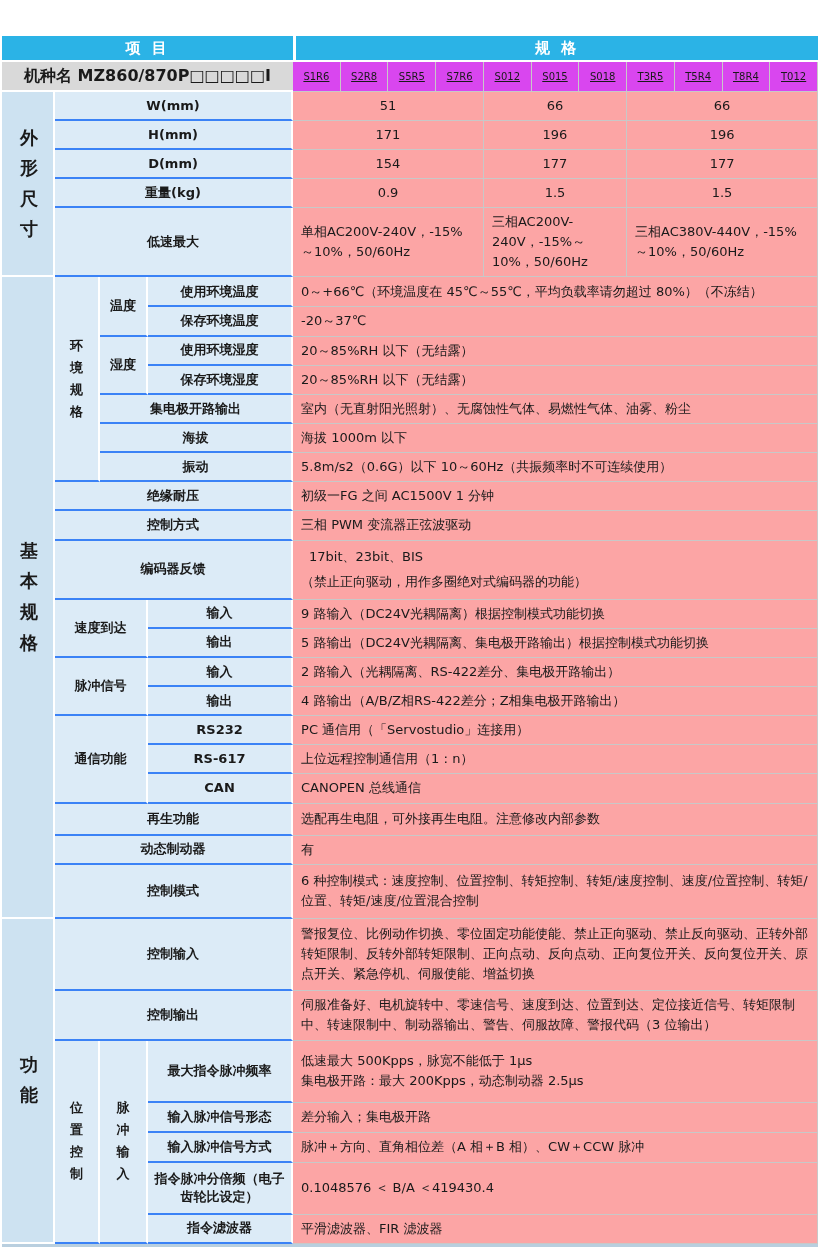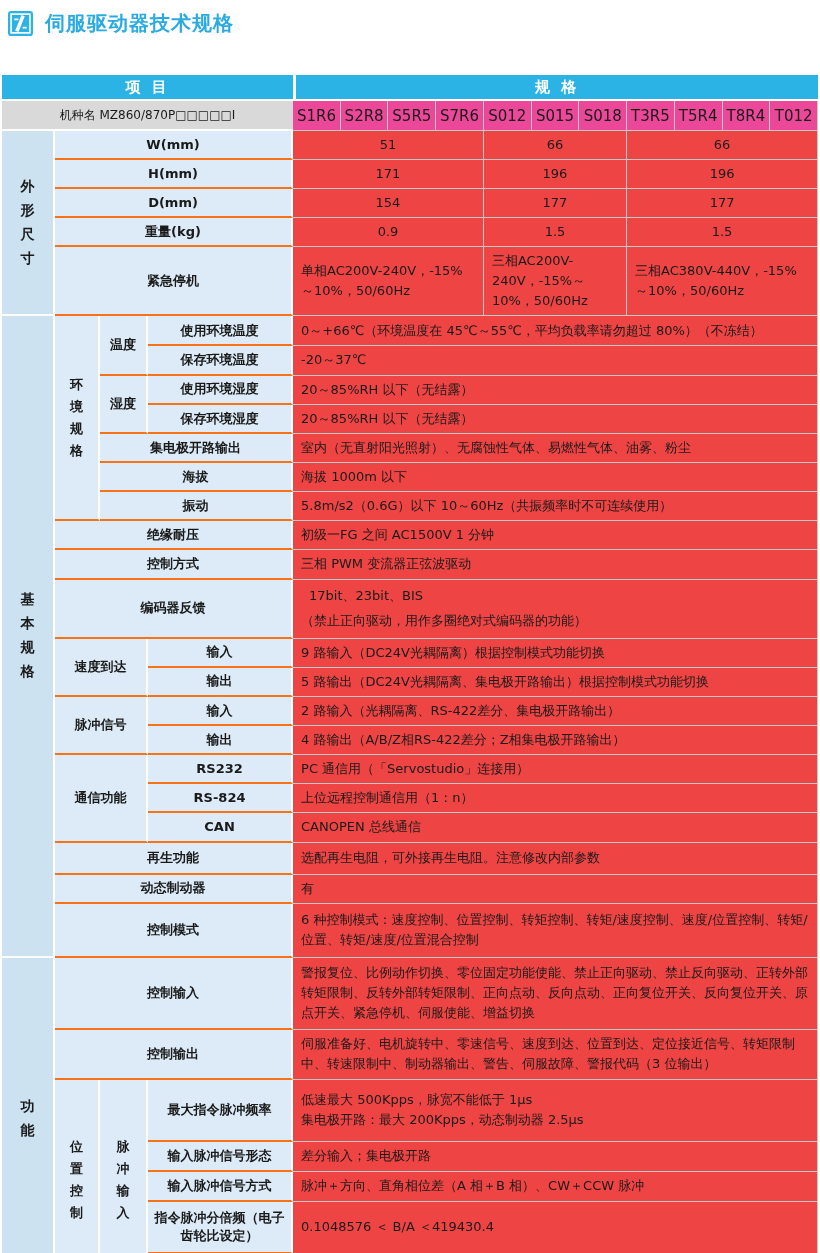--- a/index.html
+++ b/index.html
@@ -7,45 +7,36 @@
   .titlebar { display:flex; align-items:center; gap:12px; padding:7px 0 0 8px; height:32px; }
   .titlebar .badge { width:25px; height:25px; flex:0 0 auto; }
   .page-title { color:#29ABE2; font-size:20px; font-weight:bold; letter-spacing:1px; }
 
   table.spec { border-collapse:separate; border-spacing:0; table-layout:fixed; width:816px; margin:36px 0 0 2px; border-bottom:3px solid #b9cfdf; }
   td, th { box-sizing:border-box; vertical-align:middle; font-size:13px; overflow:hidden; }
 
   th.chead { background:#2BB3E6; color:#ffffff; font-size:15px; font-weight:bold; text-align:center; letter-spacing:3px; border-bottom:2px solid #ffffff; }
   th.chead.spec-side { border-left:3px solid #ffffff; }
 
-  .model-label { background:#d9d9d9; font-weight:normal; text-align:center; border-bottom:2px solid #ffffff; font-size:12px; }
-  .model-cell { background:#ec4899; text-align:center; border-right:1px solid #c8c8c8; border-bottom:1px solid #c8c8c8; font-size:15px; }
-
-  .sec { background:#cde2f1; border-right:2px solid #ffffff; border-bottom:2px solid #ffffff; font-weight:bold; text-align:center; font-size:14px; }
-  .lbl { background:#dcebf7; border-right:2px solid #ffffff; border-bottom:2px solid #f97316; font-weight:bold; text-align:center; padding:2px 4px; line-height:1.35; }
+  .model-label { background:#d9d9d9; font-weight:bold; text-align:center; border-bottom:2px solid #ffffff; font-size:16px; }
+  .model-cell { background:#d946ef; text-align:center; border-right:1px solid #c8c8c8; border-bottom:1px solid #c8c8c8; font-size:10px;text-decoration:underline; }
+
+  .sec { background:#cde2f1; border-right:2px solid #ffffff; border-bottom:2px solid #ffffff; font-weight:bold; text-align:center; font-size:18px; }
+  .lbl { background:#dcebf7; border-right:2px solid #ffffff; border-bottom:2px solid #3b82f6; font-weight:bold; text-align:center; padding:2px 4px; line-height:1.35; }
   .vert { width:15px; margin:0 auto; word-break:break-all; line-height:1.7; text-align:center; }
 
-  .val { background:#ef4444; border-right:1px solid #c8c8c8; border-bottom:1px solid #c8c8c8; text-align:left; padding:4px 8px; line-height:1.55;margin-top:20px; }
+  .val { background:#fca5a5; border-right:1px solid #c8c8c8; border-bottom:1px solid #c8c8c8; text-align:left; padding:4px 8px; line-height:1.55;margin-top:20px; }
   .val.c { text-align:center; padding:2px 2px; }
   .val.roomy { line-height:1.9; }
 </style>
 </head>
 <body>
 
 <div class="page">
 
-  <div class="titlebar">
-    <svg class="badge" viewBox="0 0 24 24" aria-hidden="true">
-      <rect x="0" y="0" width="24" height="24" rx="3" fill="#2BB3E6"></rect>
-      <rect x="3" y="3" width="18" height="18" fill="none" stroke="#ffffff" stroke-width="1.6"></rect>
-      <path d="M14.5 4.5 L8.5 19.5" stroke="#ffffff" stroke-width="3.4"></path>
-      <path d="M6 8 h4 M14 16 h4" stroke="#ffffff" stroke-width="1.8"></path>
-    </svg>
-    <span class="page-title">伺服驱动器技术规格</span>
-  </div>
 
   <table class="spec">
     <colgroup>
       <col style="width:53px">
         <col style="width:45px">
         <col style="width:48px">
         <col style="width:145px">
       <col>
         <col>
         <col>
@@ -101,21 +92,21 @@
       <td class="val c" colspan="3">177</td>
       <td class="val c" colspan="4">177</td>
     </tr>
     <tr style="height:29px">
       <td class="lbl" colspan="3">重量(kg)</td>
       <td class="val c" colspan="4">0.9</td>
       <td class="val c" colspan="3">1.5</td>
       <td class="val c" colspan="4">1.5</td>
     </tr>
     <tr style="height:54px">
-      <td class="lbl" colspan="3">紧急停机</td>
+      <td class="lbl" colspan="3">低速最大</td>
       <td class="val" colspan="4">单相AC200V-240V，-15%～10%，50/60Hz</td>
       <td class="val" colspan="3">三相AC200V-240V，-15%～10%，50/60Hz</td>
       <td class="val" colspan="4">三相AC380V-440V，-15%～10%，50/60Hz</td>
     </tr>
 
     <tr style="height:30px">
       <td class="sec" rowspan="20">
             <div class="vert">基本规格</div>
           </td>
       <td class="lbl" rowspan="7">
@@ -182,21 +173,21 @@
     <tr style="height:29px">
       <td class="lbl">输出</td>
       <td class="val" colspan="11">4 路输出（A/B/Z相RS-422差分；Z相集电极开路输出）</td>
     </tr>
     <tr style="height:29px">
       <td class="lbl" colspan="2" rowspan="3">通信功能</td>
       <td class="lbl">RS232</td>
       <td class="val" colspan="11">PC 通信用（「Servostudio」连接用）</td>
     </tr>
     <tr style="height:29px">
-      <td class="lbl">RS-824</td>
+      <td class="lbl">RS-617</td>
       <td class="val" colspan="11">上位远程控制通信用（1：n）</td>
     </tr>
     <tr style="height:29px">
       <td class="lbl">CAN</td>
       <td class="val" colspan="11">CANOPEN 总线通信</td>
     </tr>
     <tr style="height:32px">
       <td class="lbl" colspan="3">再生功能</td>
       <td class="val" colspan="11">选配再生电阻，可外接再生电阻。注意修改内部参数</td>
     </tr>

